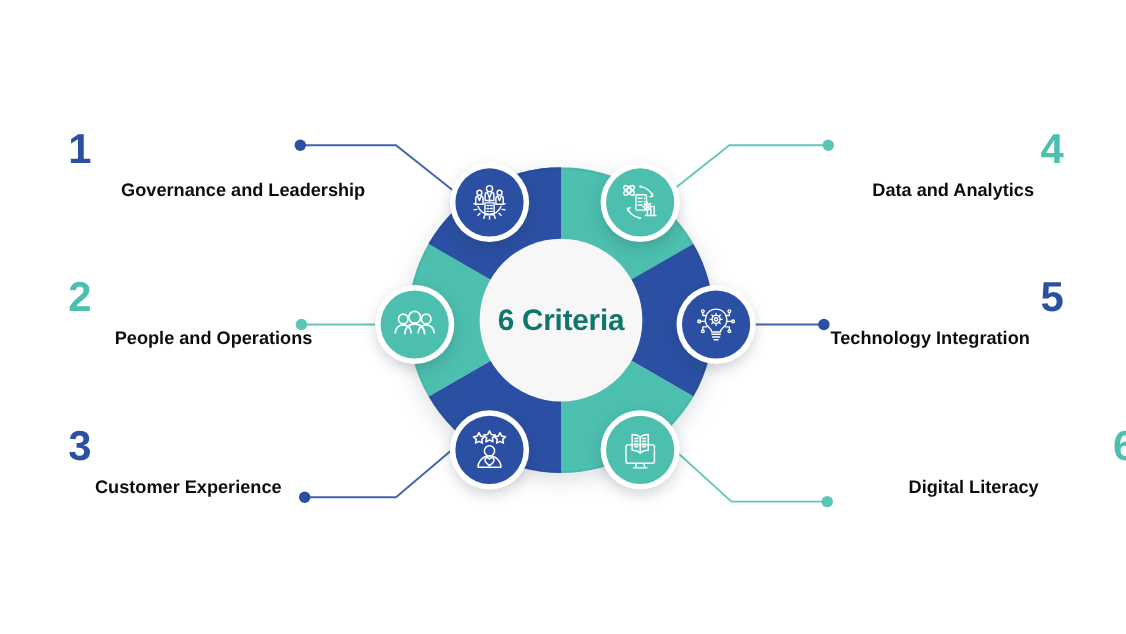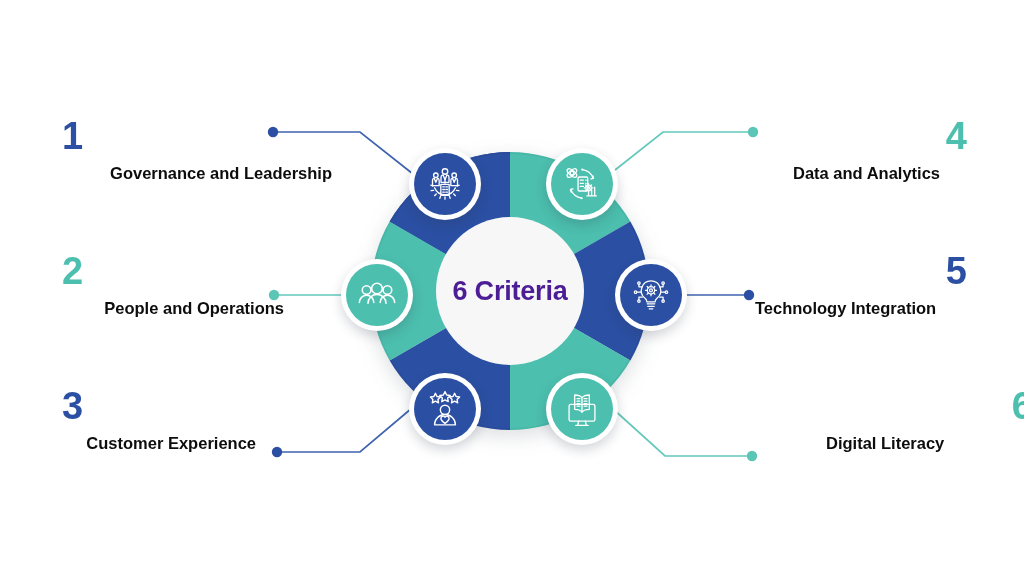--- a/index.html
+++ b/index.html
@@ -56,21 +56,21 @@
     margin-top: -74px;
     border-radius: 50%;
     background: #f7f7f7;
     display: flex;
     align-items: center;
     justify-content: center;
   }
   #hub-label {
     font-size: 27px;
     font-weight: bold;
-    color: #4c1d95;
+    color: #0f766e;
     letter-spacing: -0.2px;
     white-space: nowrap;
   }
 
   
   .bubble {
     position: absolute;
     width: 72px;
     height: 72px;
     border-radius: 50%;

